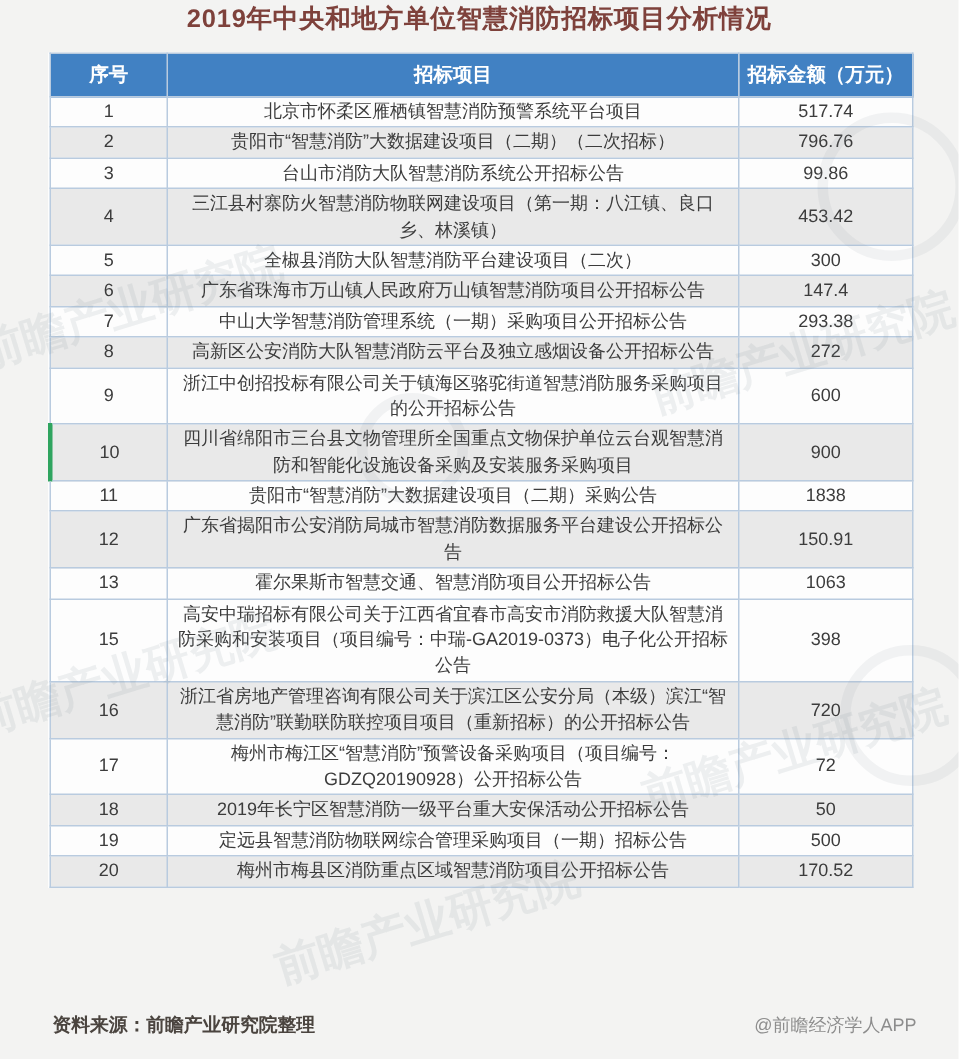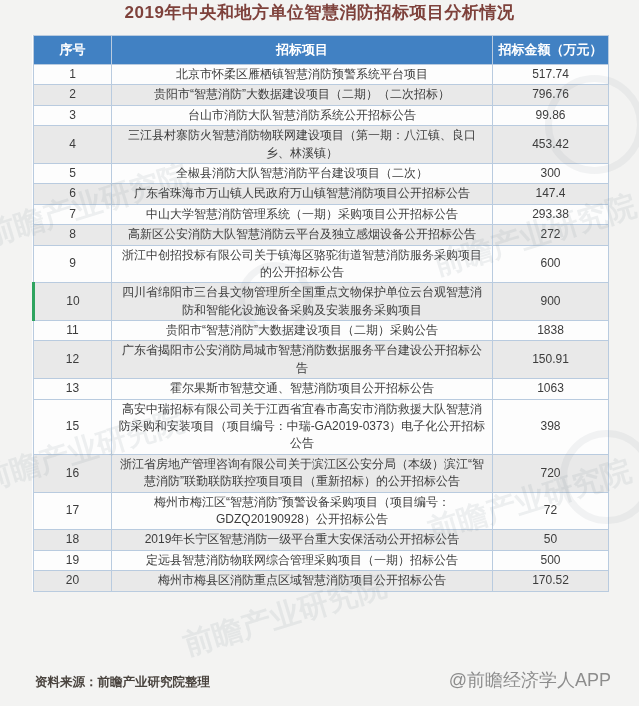--- a/index.html
+++ b/index.html
@@ -64,21 +64,21 @@
     display: flex;
     justify-content: space-between;
     align-items: baseline;
   }
   .source-note {
     font-size: 12.5px;
     font-weight: bold;
     color: #4a443f;
   }
   .credit-note {
-    font-size: 18px;
+    font-size: 12px;
     color: #8d8d8d;
     margin-top: 47px;
   }
   .wm {
     position: absolute;
     font-size: 30px;
     font-weight: bold;
     color: rgba(125, 138, 150, 0.12);
     transform: rotate(-17deg);
     white-space: nowrap;

